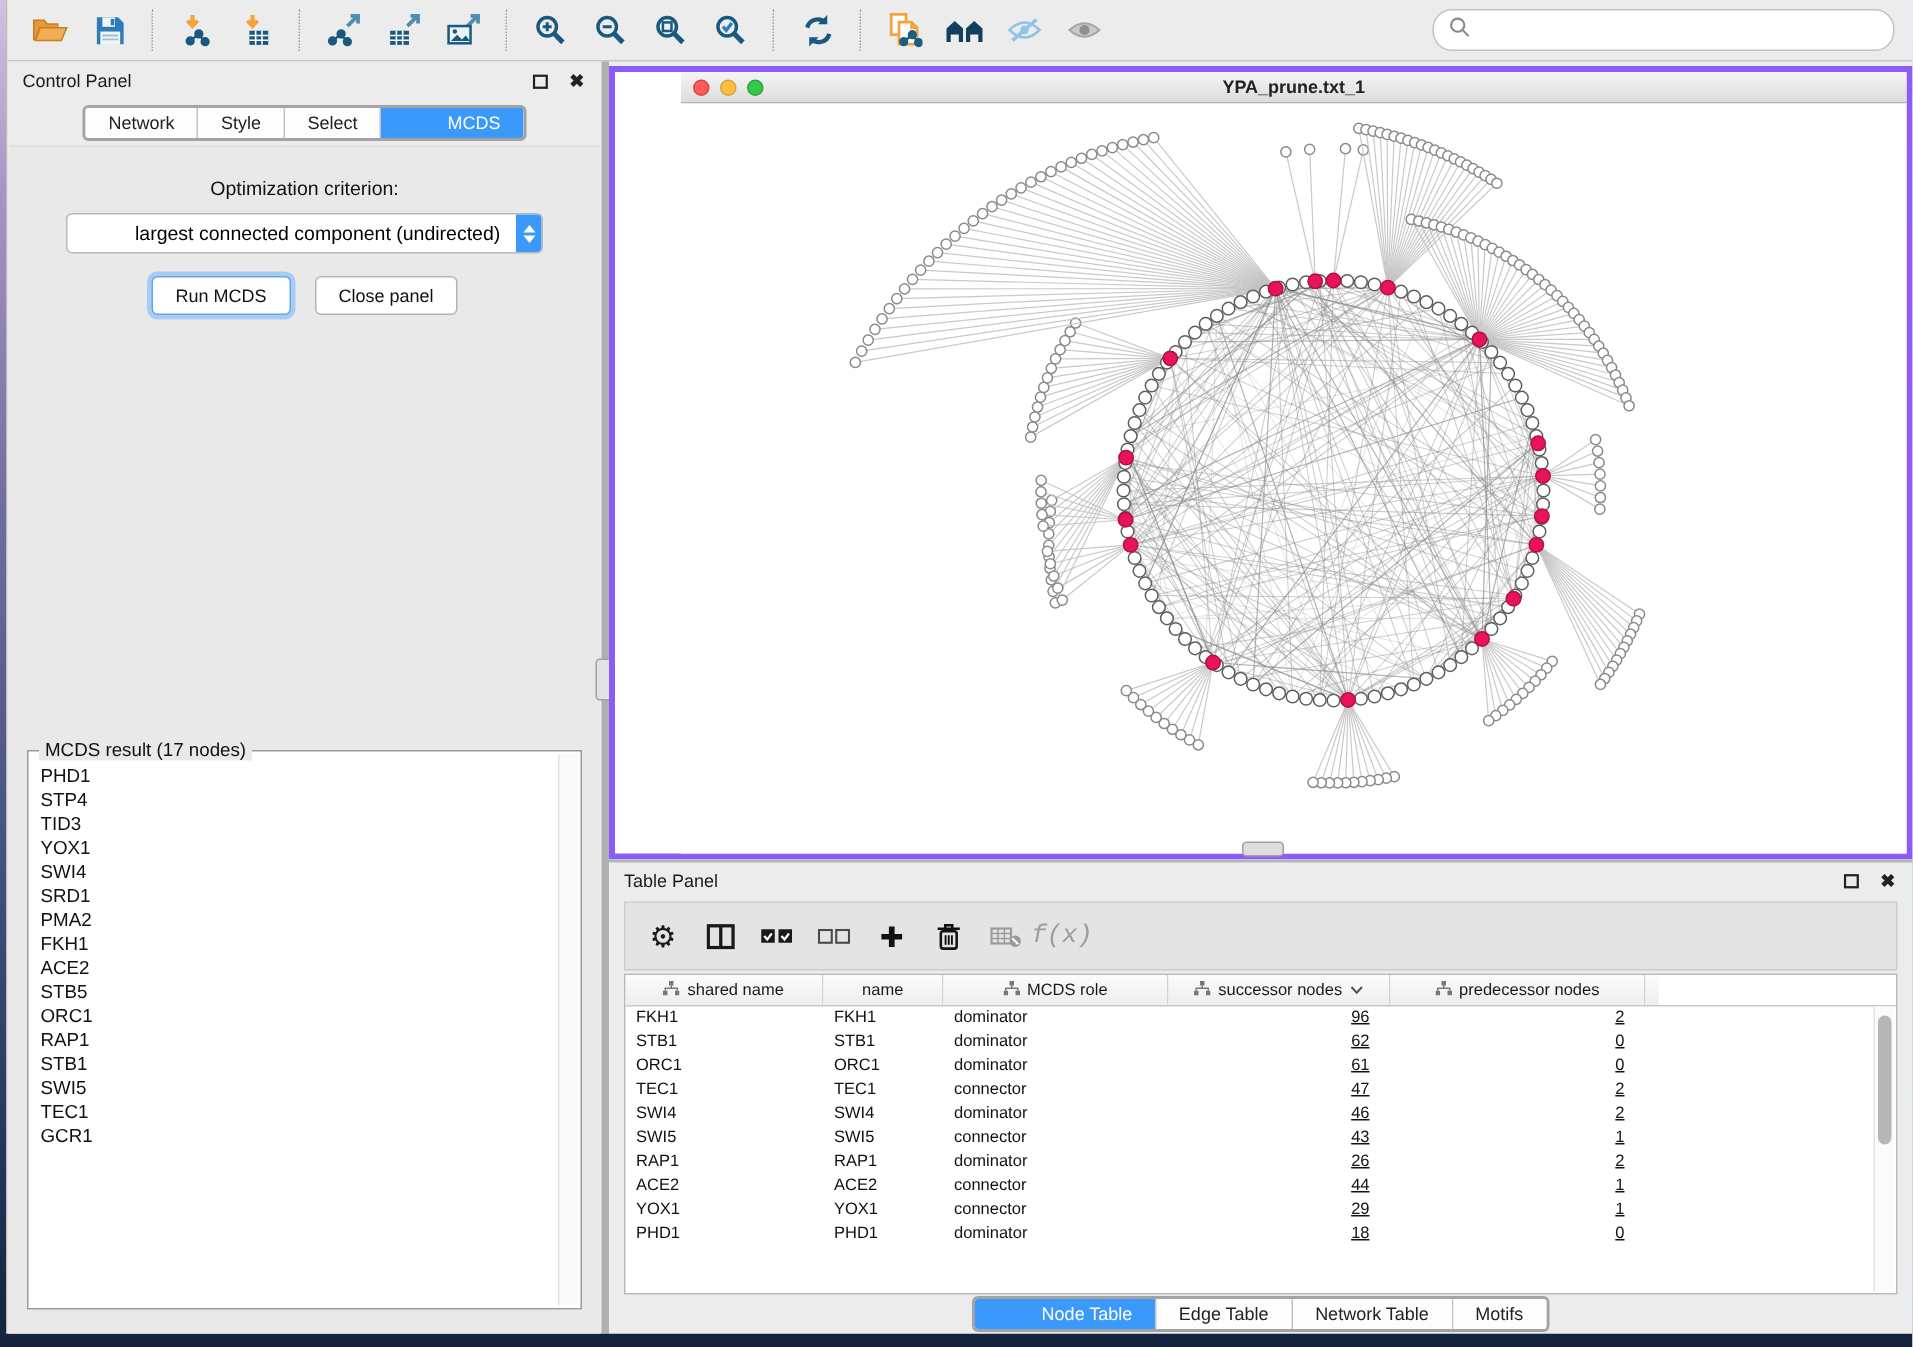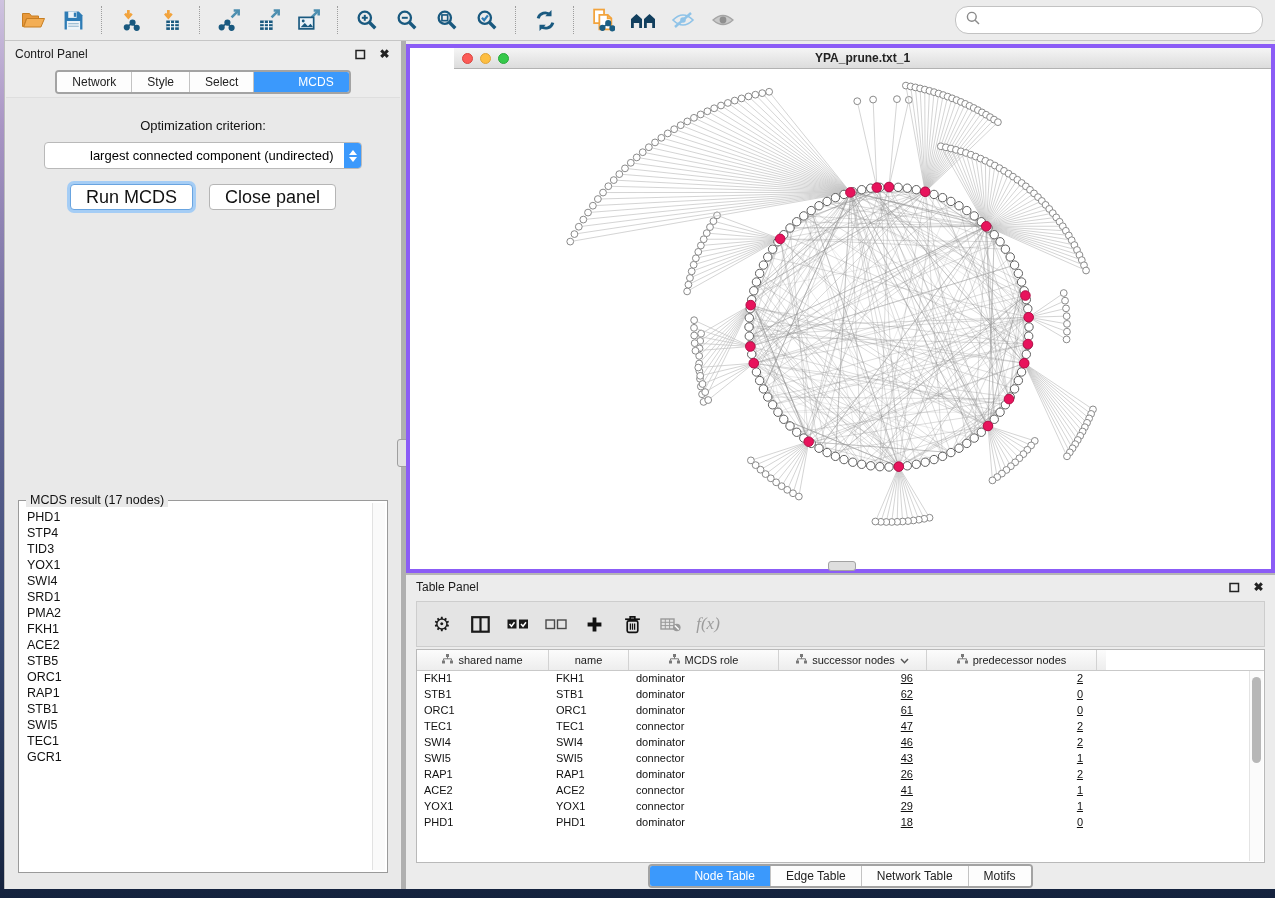--- a/index.html
+++ b/index.html
@@ -34,21 +34,21 @@
   .opt-label{margin-top:20px;text-align:center;font-size:13px;color:#111;}
   .select{margin:9px auto 0;width:316px;height:25px;background:#fff;border:1px solid #b9b9b9;border-radius:4px;
     display:flex;align-items:center;font-size:13px;}
   .select .val{flex:1;padding-left:9px;white-space:nowrap;overflow:hidden;margin-left:36px;}
   .stepper{width:17px;height:25px;background:#3b99fc;border-radius:0 3px 3px 0;display:flex;flex-direction:column;
     align-items:center;justify-content:center;gap:2px;}
   .stepper i{width:0;height:0;border-left:4px solid transparent;border-right:4px solid transparent;}
   .stepper .up{border-bottom:5px solid #fff;}
   .stepper .dn{border-top:5px solid #fff;}
   .btn-row{margin-top:15px;display:flex;justify-content:center;gap:16px;}
-  .pbtn{height:24px;padding:0 15px;background:#fff;border:1px solid #b5b5b5;border-radius:4px;font-size:18px;color:#111;
+  .pbtn{height:24px;padding:0 15px;background:#fff;border:1px solid #b5b5b5;border-radius:4px;font-size:12px;color:#111;
     display:flex;align-items:center;cursor:default;}
   .pbtn.focus{border-color:#69a4e0;box-shadow:0 0 0 3px #a5cdf5;}
   .mcds-box{margin:auto 12px 16px 12px;height:371px;background:#fff;border:1px solid #9a9a9a;position:relative;flex:none;}
   .mcds-legend{position:absolute;top:-8px;left:7px;background:#e9e9e9;padding:0 4px;font-size:12.5px;color:#111;}
   .mcds-list{position:absolute;top:8px;left:2px;right:16px;bottom:2px;overflow:hidden;font-size:12.5px;line-height:16px;
     color:#111;padding-left:6px;}
   .mcds-scroll{position:absolute;top:2px;right:2px;bottom:2px;width:12px;background:#fafafa;border-left:1px solid #e2e2e2;}
   
   .v-splitter{width:5px;flex:none;background:#b0b0b0;position:relative;}
   .v-handle{position:absolute;top:398px;left:-4px;width:12px;height:26px;background:#e3e3e3;border:1px solid #9f9f9f;border-radius:3px;}
@@ -67,21 +67,21 @@
   .net-canvas svg{position:absolute;left:0;top:0;}
   .h-handle{position:absolute;top:520px;left:50%;margin-left:-13px;width:26px;height:8px;background:#dedede;
     border:1px solid #a2a2a2;border-radius:3px;z-index:5;}
   
   .table-panel{flex:1;background:#ececec;display:flex;flex-direction:column;min-height:0;border-top:2px solid #b5b5b5;}
   .tp-header{height:24px;display:flex;align-items:center;padding:0 10px;flex:none;}
   .tp-toolbar{height:44px;margin:2px 10px 0 10px;background:#e4e4e4;border:1px solid #cdcdcd;display:flex;
     align-items:center;gap:0;padding-left:6px;flex:none;}
   .tp-btn{width:38px;height:36px;display:flex;align-items:center;justify-content:center;}
   .gear-char{font-size:20px;color:#1a1a1a;line-height:1;font-family:"DejaVu Sans",sans-serif;}
-  .fx{font-family:Liberation Serif, serif;font-style:italic;font-size:17px;color:#9c9c9c;}
+  .fx{font-family:Liberation Mono, monospace;font-style:italic;font-size:17px;color:#9c9c9c;}
   .tablewrap{flex:1;margin:2px 10px 0 10px;background:#fff;border:1px solid #b9b9b9;position:relative;overflow:hidden;}
   .nt-head{display:flex;height:20px;border-bottom:1px solid #c9c9c9;}
   .nt-hcell{background:linear-gradient(#fcfcfc,#ededed);border-right:1px solid #d2d2d2;display:flex;align-items:center;
     justify-content:center;gap:5px;font-size:11px;color:#1a1a1a;flex:none;box-sizing:border-box;}
   .nt-body{position:absolute;left:0;right:16px;top:20px;bottom:0;}
   .nt-row{height:16px;display:flex;align-items:center;font-size:11px;color:#111;}
   .nt-cell{flex:none;box-sizing:border-box;padding-left:7px;white-space:nowrap;overflow:hidden;}
   .nt-cell.num{text-align:right;padding-right:14px;padding-left:0;text-decoration:underline;}
   .nt-scroll{position:absolute;top:21px;right:1px;bottom:1px;width:13px;background:#fbfbfb;border-left:1px solid #e4e4e4;}
   .nt-thumb{position:absolute;top:6px;left:2px;width:9px;height:86px;background:#b7b7b7;border-radius:5px;}
@@ -1313,21 +1313,21 @@
                   <div class="nt-cell" style="width: 132px;">RAP1</div>
                   <div class="nt-cell" style="width: 80px;">RAP1</div>
                   <div class="nt-cell" style="width: 150px;">dominator</div>
                   <div class="nt-cell num" style="width: 148px;">26</div>
                   <div class="nt-cell num" style="width: 170px;">2</div>
                 </div>
                 <div class="nt-row">
                   <div class="nt-cell" style="width: 132px;">ACE2</div>
                   <div class="nt-cell" style="width: 80px;">ACE2</div>
                   <div class="nt-cell" style="width: 150px;">connector</div>
-                  <div class="nt-cell num" style="width: 148px;">41</div>
+                  <div class="nt-cell num" style="width: 148px;">44</div>
                   <div class="nt-cell num" style="width: 170px;">1</div>
                 </div>
                 <div class="nt-row">
                   <div class="nt-cell" style="width: 132px;">YOX1</div>
                   <div class="nt-cell" style="width: 80px;">YOX1</div>
                   <div class="nt-cell" style="width: 150px;">connector</div>
                   <div class="nt-cell num" style="width: 148px;">29</div>
                   <div class="nt-cell num" style="width: 170px;">1</div>
                 </div>
                 <div class="nt-row">

